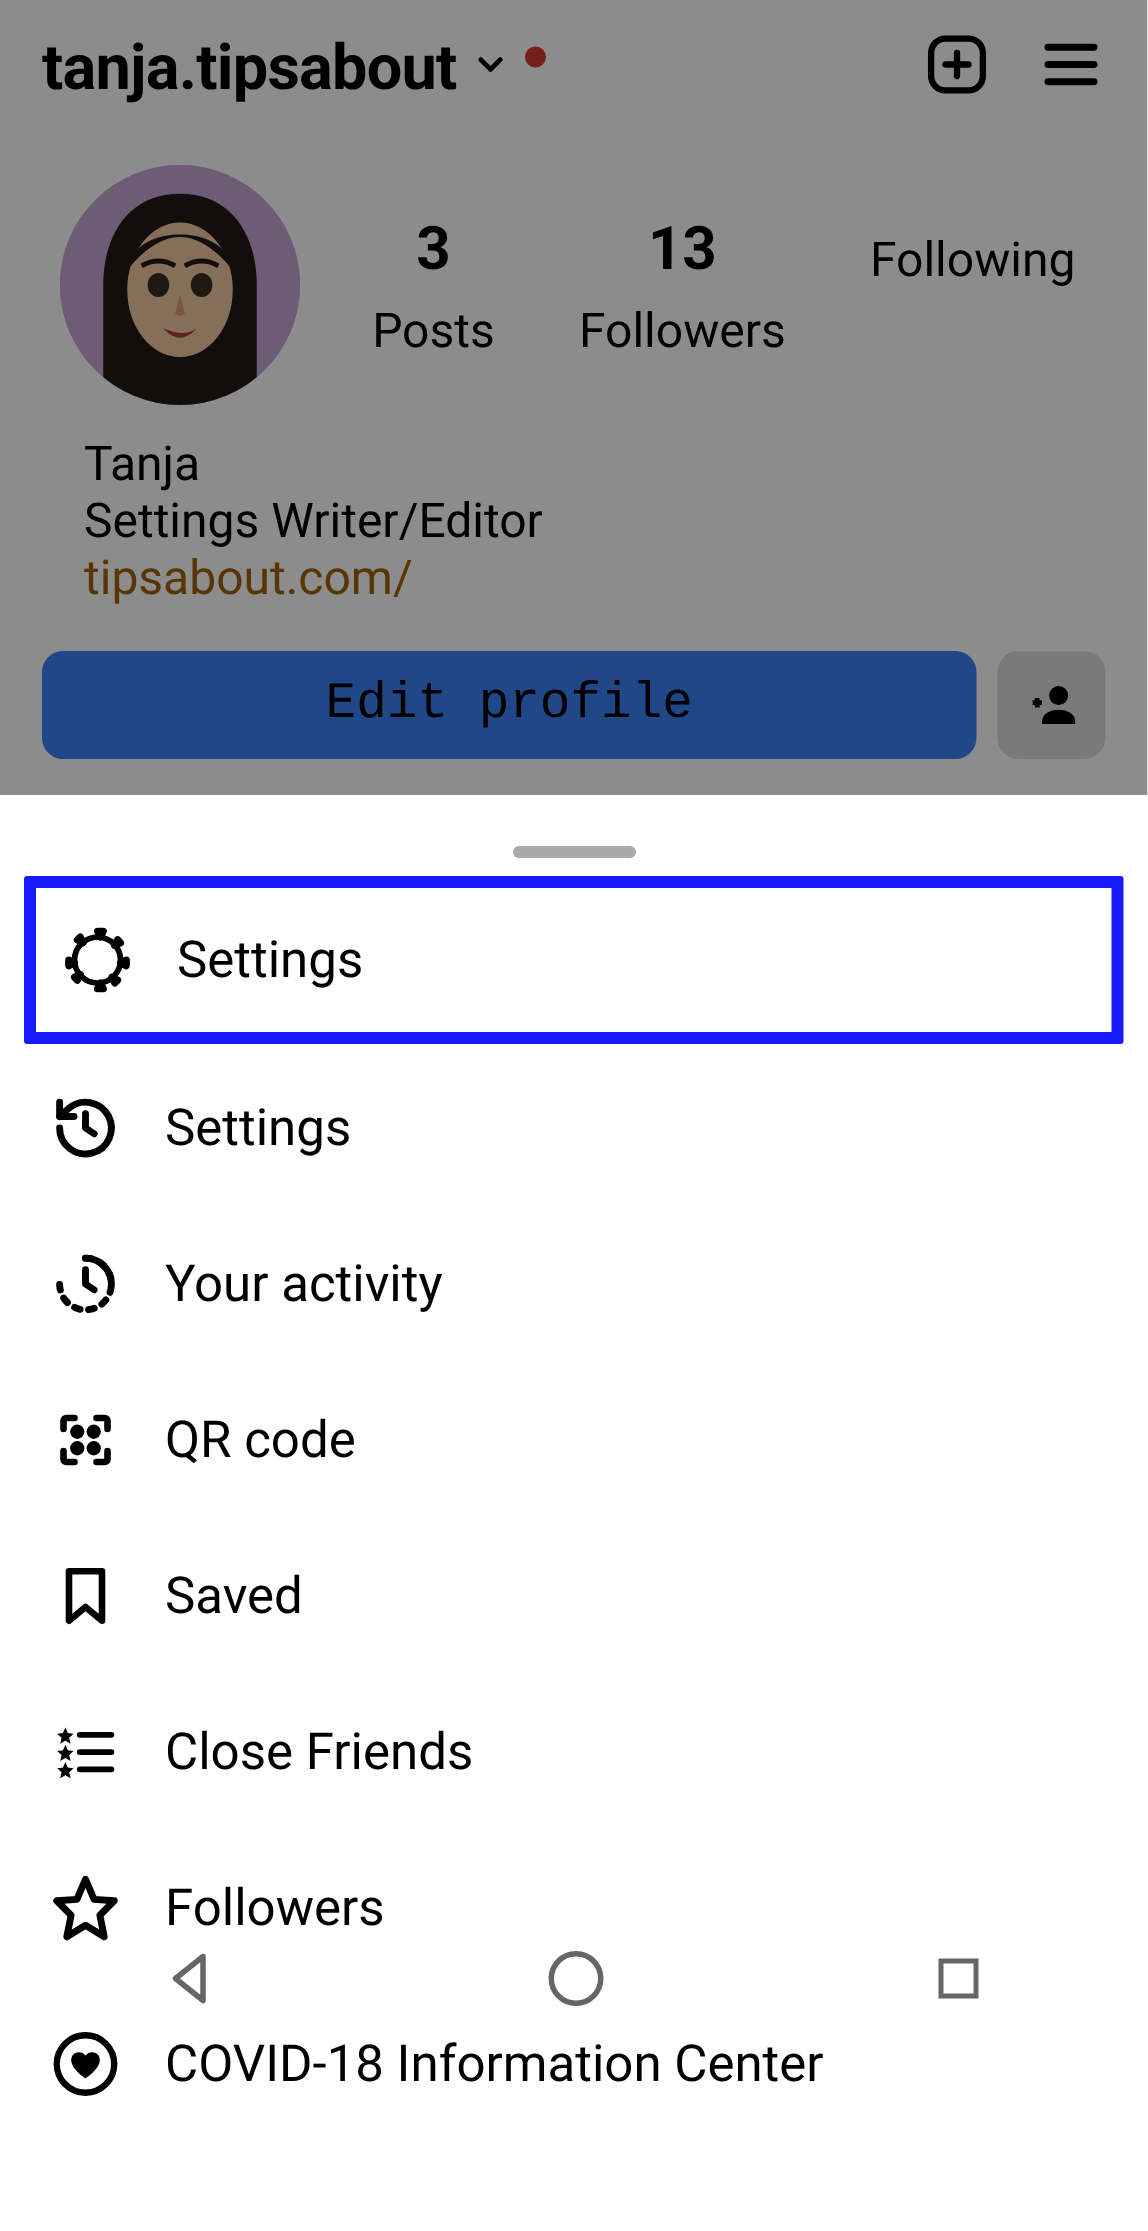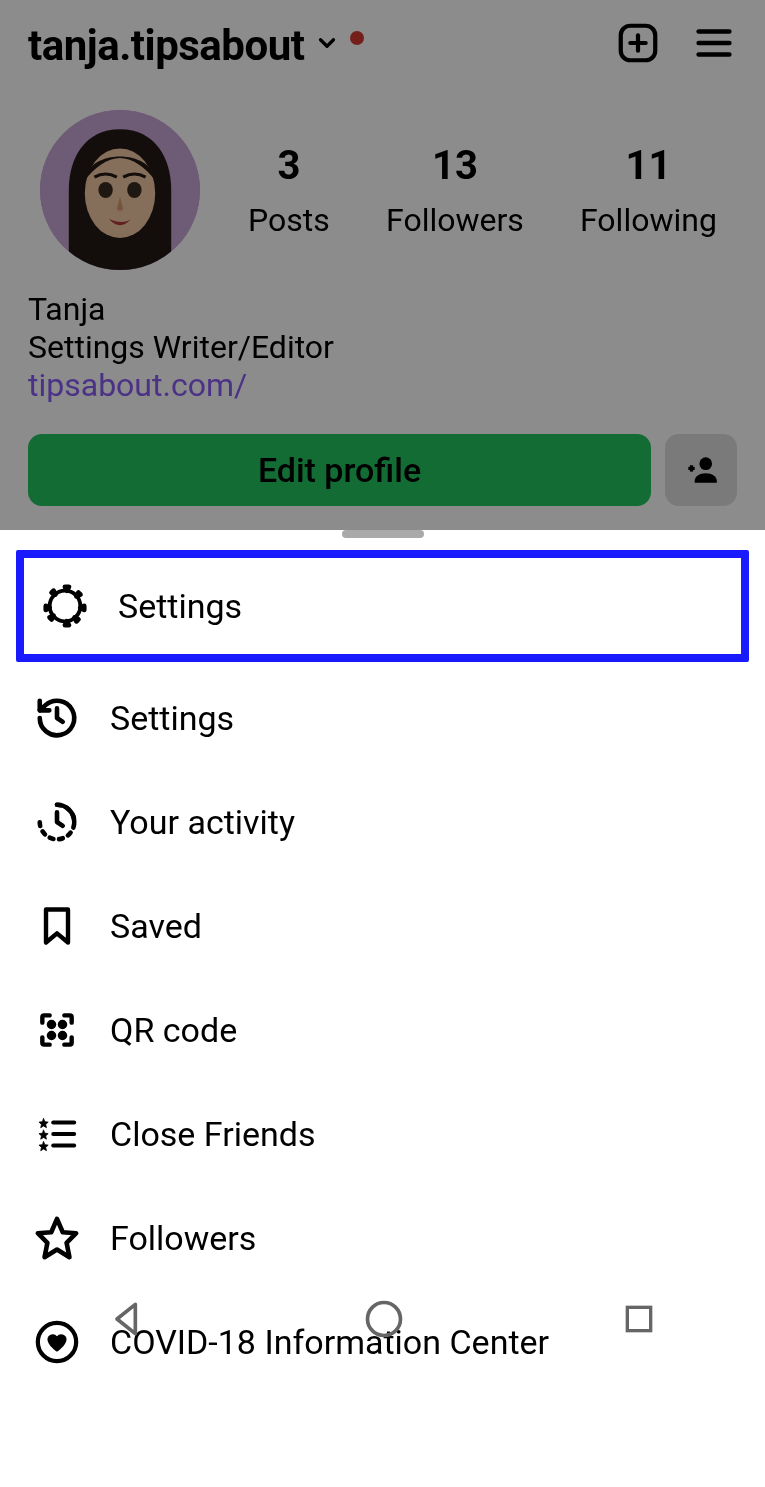--- a/index.html
+++ b/index.html
@@ -13,29 +13,29 @@
   .dot { width: 14px; height: 14px; border-radius: 50%; background: #d43a2f; margin-left: 10px; margin-top: -14px; }
   .spacer { flex: 1; }
   .hicon { margin-left: 30px; }
   .profile-row { display: flex; align-items: center; padding: 30px 20px 10px 40px; }
   .avatar { width: 160px; height: 160px; border-radius: 50%; overflow: hidden; flex: 0 0 auto; position: relative; background: #c9a7d8; }
   .avatar svg { width: 100%; height: 100%; display: block; }
   .stats { flex: 1; display: flex; justify-content: space-around; margin-left: 20px; }
   .stat { text-align: center; }
   .stat .n { font-size: 40px; font-weight: 700; }
   .stat .l { font-size: 32px; font-weight: 400; margin-top: 12px; }
-  .bio { padding: 10px 28px 0 28px; }
+  .bio { padding: 10px 28px 0 28px; margin-left: 28px; }
   .bio .name { font-size: 32px; font-weight: 400; }
   .bio .title { font-size: 32px; }
-  .bio .link { font-size: 32px; color: #8b5cf6; }
+  .bio .link { font-size: 32px; color: #a16207; }
   .btnrow { display: flex; gap: 14px; padding: 30px 28px 0 28px; }
-  .editbtn { flex: 1; height: 72px; border-radius: 14px; background: #22c55e; display: flex; align-items: center; justify-content: center; font-size: 34px; font-weight: 500; }
+  .editbtn { flex: 1; height: 72px; border-radius: 14px; background: #3b82f6; display: flex; align-items: center; justify-content: center; font-size: 34px; font-weight: 500; font-family: Liberation Mono, monospace; }
   .addbtn { width: 72px; height: 72px; border-radius: 14px; background: #dedede; display: flex; align-items: center; justify-content: center; }
   
-  .sheet { position: absolute; left: 0; right: 0; top: 530px; bottom: 0; background: #fff; border-radius: 28px 28px 0 0; padding-top: 0; }
+  .sheet { position: absolute; left: 0; right: 0; top: 530px; bottom: 0; background: #fff; border-radius: 28px 28px 0 0; padding-top: 34px; }
   .handle { width: 82px; height: 8px; background: #a9a9a9; border-radius: 4px; margin: 0 auto 12px auto; }
   .menu { padding: 0 16px; }
   .item { display: flex; align-items: center; height: 104px; padding-left: 16px; }
   .item .ic { width: 50px; height: 50px; flex: 0 0 50px; display: flex; align-items: center; justify-content: center; }
   .item .tx { font-size: 34px; margin-left: 28px; }
   .hl { border: 8px solid #1a1aff; border-radius: 2px; margin-bottom: 4px; }
   .hl .item { height: 96px; }
   
   .nav { position: absolute; left: 0; right: 0; bottom: 0; height: 90px; display: flex; align-items: center; justify-content: space-around; }
   .nav svg { display: block; }
@@ -89,21 +89,20 @@
       <div class="stats">
         <div class="stat">
           <div class="n">3</div>
           <div class="l">Posts</div>
         </div>
         <div class="stat">
           <div class="n">13</div>
           <div class="l">Followers</div>
         </div>
         <div class="stat">
-          <div class="n">11</div>
           <div class="l">Following</div>
         </div>
       </div>
     </div>
 
     <div class="bio">
       <div class="name">Tanja</div>
       <div class="title">Settings Writer/Editor</div>
       <div class="link">tipsabout.com/</div>
     </div>
@@ -159,38 +158,38 @@
               <path d="M12 3 a9 9 0 1 1 -9 9" stroke-dasharray="2 3"></path>
               <path d="M21 12 a9 9 0 0 0 -9 -9"></path>
               <polyline points="12 7 12 12 15 14"></polyline>
             </svg>
         </span>
         <span class="tx">Your activity</span>
       </div>
 
       <div class="item">
         <span class="ic">
-          <svg width="44" height="44" viewBox="0 0 24 24" fill="none" stroke="#000" stroke-width="2.4" stroke-linejoin="round">
-              <path d="M6 3h12v18l-6-5-6 5V3z"></path>
-            </svg>
-        </span>
-        <span class="tx">Saved</span>
-      </div>
-
-      <div class="item">
-        <span class="ic">
           <svg width="44" height="44" viewBox="0 0 24 24" fill="none" stroke="#000" stroke-width="2.4" stroke-linecap="round">
               <path d="M4 8V5a1 1 0 0 1 1-1h3M20 8V5a1 1 0 0 0-1-1h-3M4 16v3a1 1 0 0 0 1 1h3M20 16v3a1 1 0 0 1-1 1h-3"></path>
               <circle cx="9" cy="9" r="1.4" fill="#000"></circle>
               <circle cx="15" cy="9" r="1.4" fill="#000"></circle>
               <circle cx="9" cy="15" r="1.4" fill="#000"></circle>
               <circle cx="15" cy="15" r="1.4" fill="#000"></circle>
             </svg>
         </span>
         <span class="tx">QR code</span>
+      </div>
+
+      <div class="item">
+        <span class="ic">
+          <svg width="44" height="44" viewBox="0 0 24 24" fill="none" stroke="#000" stroke-width="2.4" stroke-linejoin="round">
+              <path d="M6 3h12v18l-6-5-6 5V3z"></path>
+            </svg>
+        </span>
+        <span class="tx">Saved</span>
       </div>
 
       <div class="item">
         <span class="ic">
           <svg width="46" height="46" viewBox="0 0 24 24" fill="#000" stroke="#000" stroke-width="2" stroke-linecap="round">
               <polygon points="5,4 5.7,5.6 7.4,5.8 6.1,7 6.5,8.7 5,7.8 3.5,8.7 3.9,7 2.6,5.8 4.3,5.6" stroke-width="0.4"></polygon>
               <polygon points="5,10 5.7,11.6 7.4,11.8 6.1,13 6.5,14.7 5,13.8 3.5,14.7 3.9,13 2.6,11.8 4.3,11.6" stroke-width="0.4"></polygon>
               <polygon points="5,16 5.7,17.6 7.4,17.8 6.1,19 6.5,20.7 5,19.8 3.5,20.7 3.9,19 2.6,17.8 4.3,17.6" stroke-width="0.4"></polygon>
               <line x1="10" y1="6" x2="21" y2="6"></line>
               <line x1="10" y1="12" x2="21" y2="12"></line>

